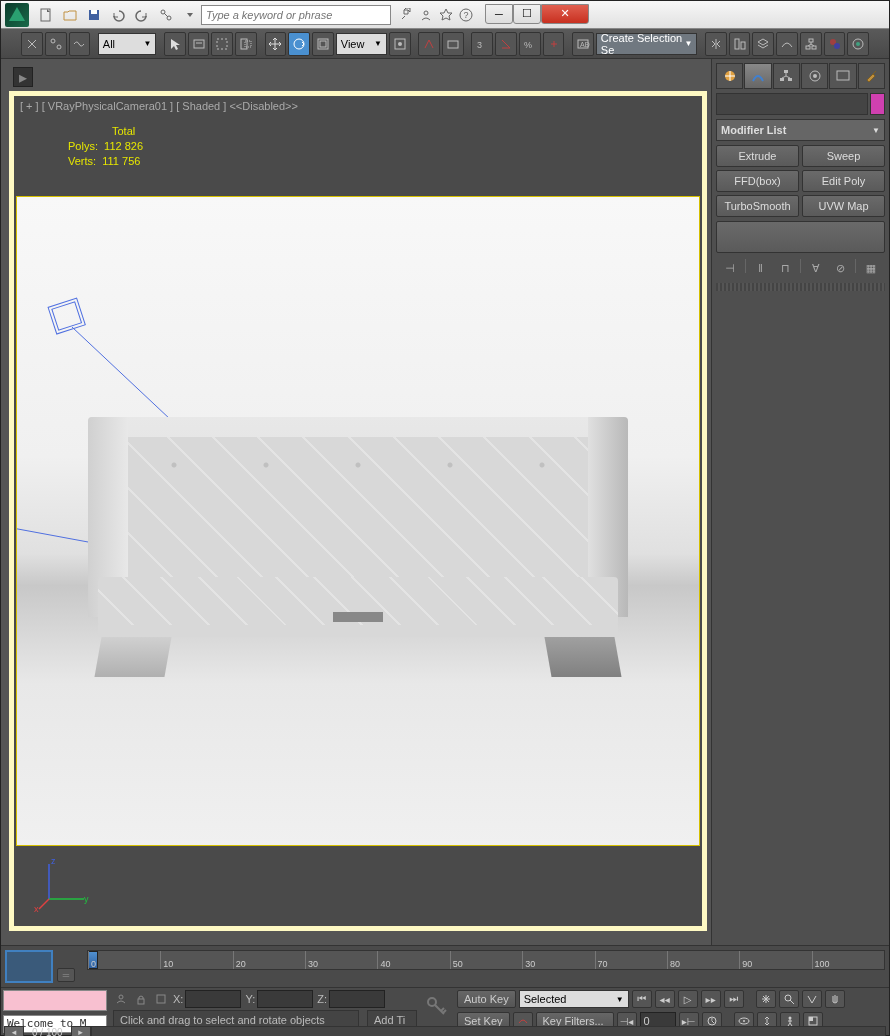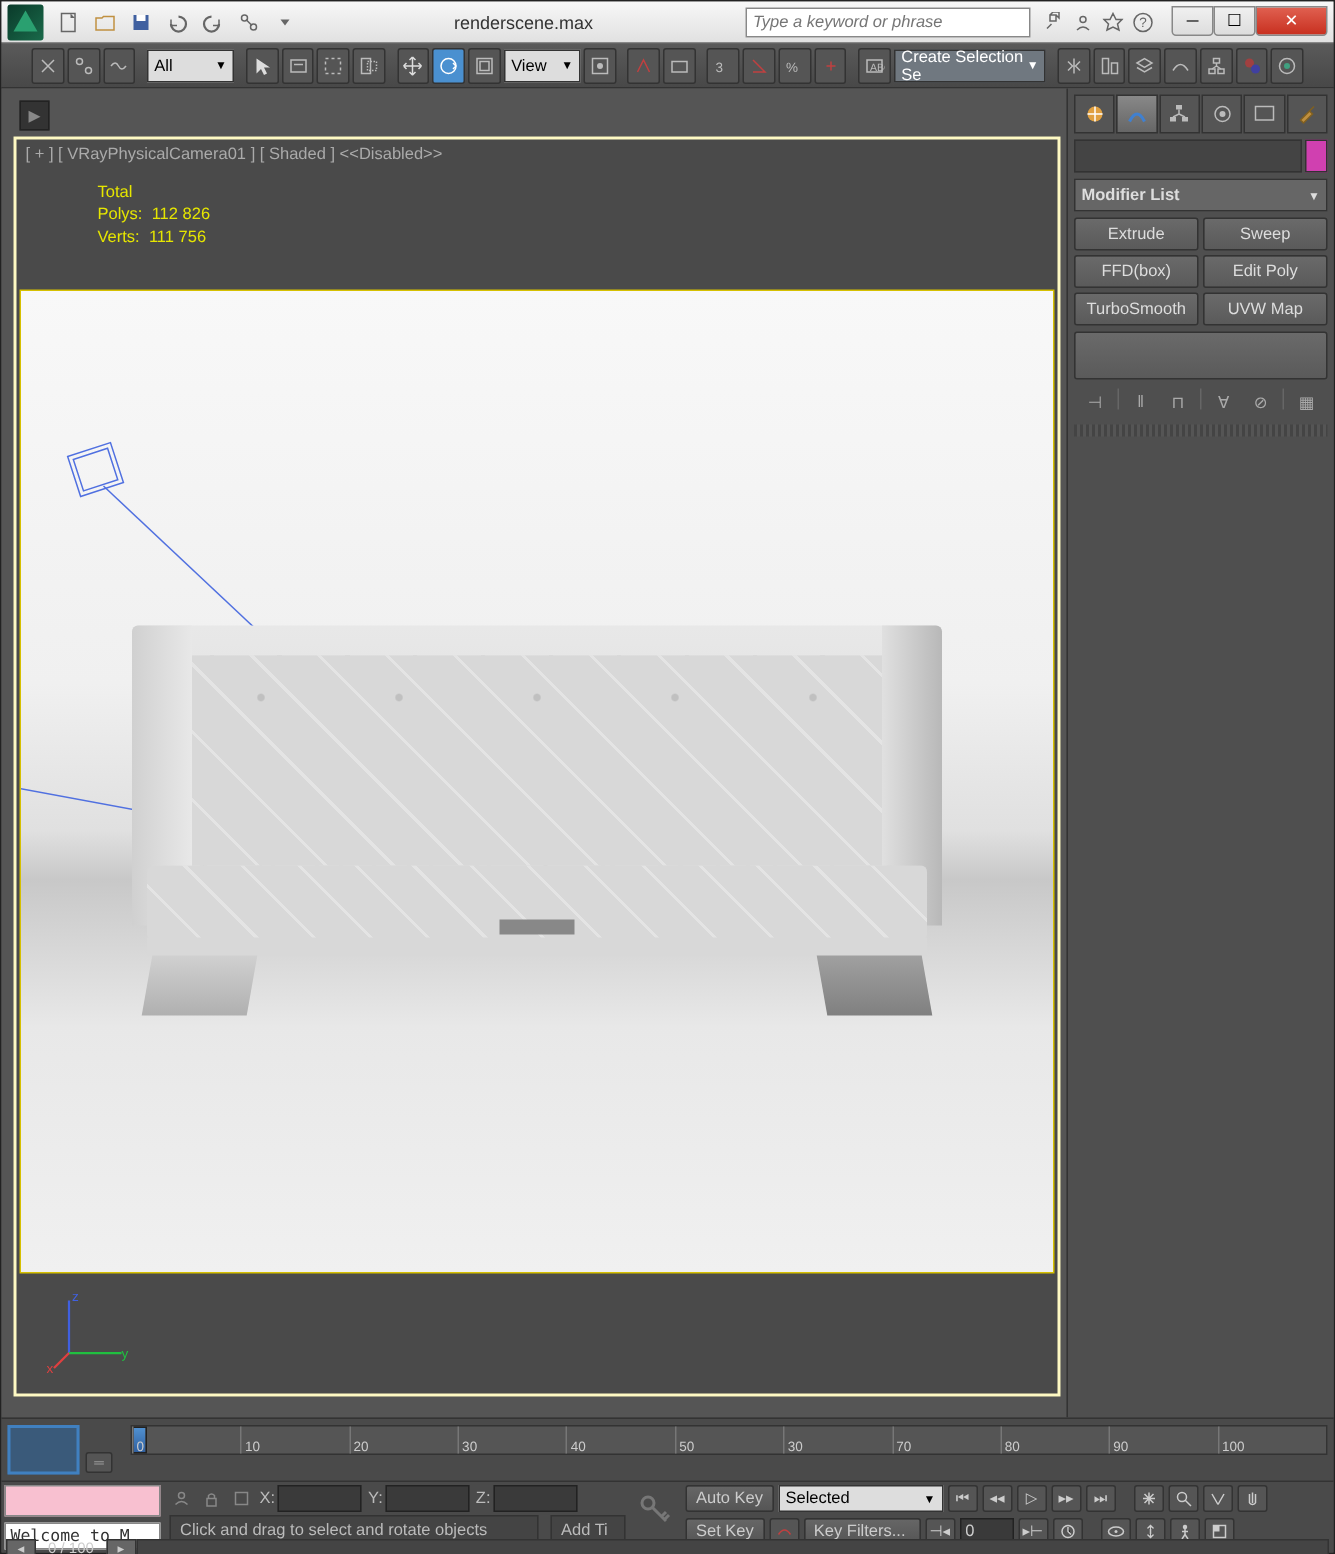--- a/index.html
+++ b/index.html
@@ -29,21 +29,21 @@
 .toolbar { height: 30px; background: linear-gradient(#5a5a5a,#484848); display: flex; align-items: center; padding: 0 20px; gap: 2px; border-bottom:1px solid #333; }
 .toolbar .tbtn { width: 24px; height: 24px; background: #555; border: 1px solid #333; border-radius: 2px; display:flex; align-items:center; justify-content:center; font-size: 12px; color:#ccc; }
 .toolbar .tbtn.active { background: #4a90d0; }
 .toolbar .sep { width: 4px; }
 .toolbar .combo { height: 22px; background: #ddd; border: 1px solid #333; font-size: 11px; padding: 0 4px; display:flex; align-items:center; }
 .toolbar .combo.dark { background: #707880; color:#fff; }
 
 
 .main { flex: 1; display: flex; background: #555; }
 .viewport-wrap { flex: 1; padding: 4px 4px 4px 8px; min-width:0; }
-.viewport { width: 100%; height: 840px; background: #4a4a4a; border: 2px solid #fef9c3; position: relative; overflow:hidden; }
+.viewport { width: 100%; height: 840px; background: #4a4a4a; border: 5px solid #fef9c3; position: relative; overflow:hidden; }
 .vplabel { position: absolute; top: 4px; left: 6px; color: #aaa; font-size: 11px; }
 .stats { position: absolute; top: 28px; left: 54px; color: #e6e600; font-size: 11px; line-height: 15px; font-family: monospace; }
 .fps { position: absolute; top: 100px; left: 54px; color: #e6e600; font-size: 11px; font-family: monospace; }
 .render-area { position: absolute; top: 100px; left: 2px; right: 2px; bottom: 80px; background: linear-gradient(#f8f8f8 0%, #f0f0f0 40%, #e0e0e0 55%, #c8c8c8 60%, #e8e8e8 75%, #f0f0f0 100%); border: 1px solid #d6c000; }
 .axis { position:absolute; bottom:12px; left:20px; width:60px; height:60px; }
 .scrubber { position:absolute; bottom:-2px; left:4px; right:4px; height:12px; display:flex; align-items:center; }
 .scrubber .scroll-btn { width:20px; height:12px; background:#666; border:1px solid #333; color:#ccc; font-size:9px; display:flex; align-items:center; justify-content:center;}
 .scrubber .track { flex:1; height:12px; background:#444; border:1px solid #333; }
 .scrubber .pos { color:#ccc; font-size:10px; padding:0 8px;}
 .playtoggle { width:20px; height:20px; background:#333; border:1px solid #222; margin:4px 0 4px 4px; display:flex; align-items:center; justify-content:center; color:#888;}
@@ -164,21 +164,20 @@
             <circle cx="10" cy="10" r="2" fill="none" stroke="#666"></circle>
             <line x1="5" y1="5" x2="9" y2="9" stroke="#666"></line>
           </svg>
         </div>
       <div class="btn">
           <svg width="10" height="10" viewBox="0 0 10 10">
             <path d="M2 3 L5 7 L8 3" fill="#666"></path>
           </svg>
         </div>
     </div>
-    <div class="title-center">renderscene.max</div>
     <input class="title-search" placeholder="Type a keyword or phrase" style="">
     <div class="title-icons">
       <div class="btn">
           <svg width="14" height="14" viewBox="0 0 14 14">
             <path d="M3 11 L6 8 M6 8 L3 11 M5 2 L5 6 L9 6 L9 2 Z M5 2 L7 0 L11 0 L11 4 L9 2" fill="none" stroke="#666"></path>
           </svg>
         </div>
       <div class="btn">
           <svg width="14" height="14" viewBox="0 0 14 14">
             <circle cx="7" cy="5" r="2" fill="none" stroke="#666"></circle>
@@ -364,21 +363,21 @@
         </svg>
       </div>
   </div>
 
   <div class="main">
     <div class="viewport-wrap">
       <div class="playtoggle">▸</div>
       <div class="viewport">
         <div class="vplabel">[ + ] [ VRayPhysicalCamera01 ] [ Shaded ]   &lt;&lt;Disabled&gt;&gt;</div>
         <div class="stats">
-          <div style="">Total</div>
+          <div style="margin-left:44px">Total</div>
           <div><span>Polys:</span>&nbsp;&nbsp;<span>112 826</span></div>
           <div><span>Verts:</span>&nbsp;&nbsp;<span>111 756</span></div>
         </div>
         <div class="fps"><span>FPS:</span>&nbsp;&nbsp;&nbsp;<span>32,620</span></div>
 
         <div class="render-area">
 
           <svg style="position:absolute;inset:0" width="100%" height="100%">
             <rect x="35" y="105" width="30" height="28" fill="none" stroke="#5070e0" transform="rotate(-18 50 120)"></rect>
             <rect x="38" y="108" width="24" height="22" fill="none" stroke="#5070e0" transform="rotate(-18 50 120)"></rect>

